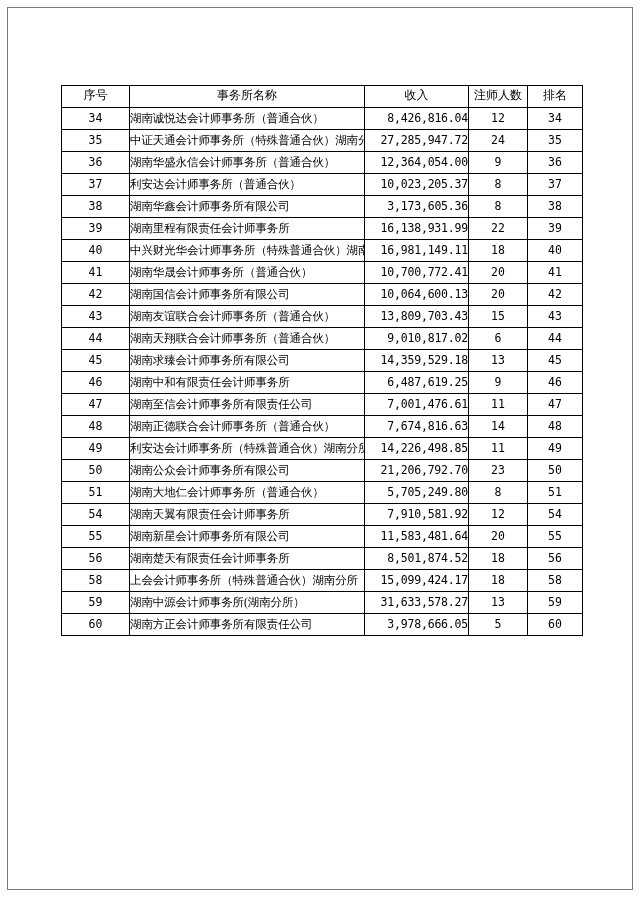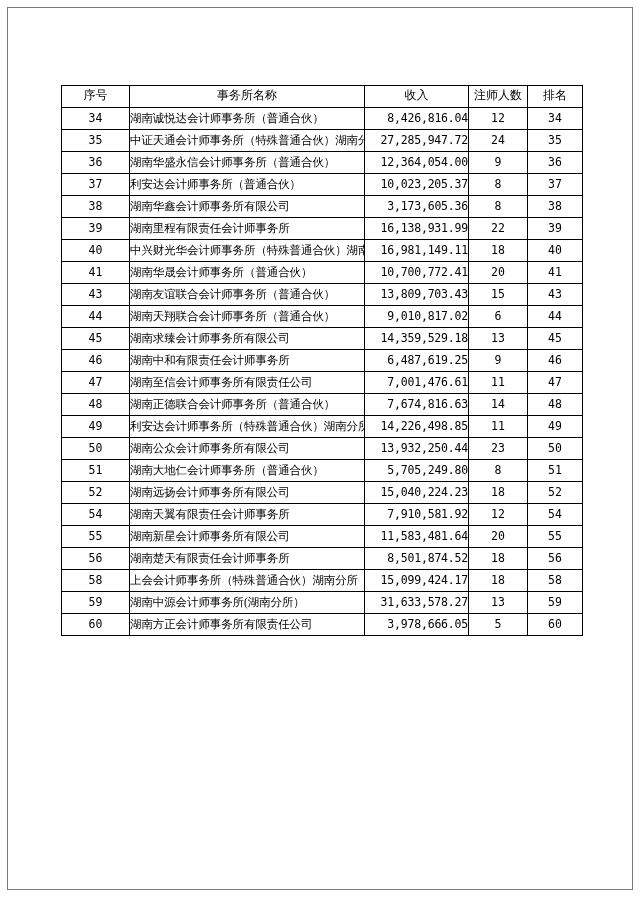--- a/index.html
+++ b/index.html
@@ -179,20 +179,27 @@
               <td class="cell-rank">40</td>
             </tr>
             <tr>
               <td class="cell-seq">41</td>
               <td class="cell-name">湖南华晟会计师事务所（普通合伙）</td>
               <td class="cell-rev">10,700,772.41</td>
               <td class="cell-cpa">20</td>
               <td class="cell-rank">41</td>
             </tr>
             <tr>
+              <td class="cell-seq">42</td>
+              <td class="cell-name">湖南国信会计师事务所有限公司</td>
+              <td class="cell-rev">10,064,600.13</td>
+              <td class="cell-cpa">20</td>
+              <td class="cell-rank">42</td>
+            </tr>
+            <tr>
               <td class="cell-seq">43</td>
               <td class="cell-name">湖南友谊联合会计师事务所（普通合伙）</td>
               <td class="cell-rev">13,809,703.43</td>
               <td class="cell-cpa">15</td>
               <td class="cell-rank">43</td>
             </tr>
             <tr>
               <td class="cell-seq">44</td>
               <td class="cell-name">湖南天翔联合会计师事务所（普通合伙）</td>
               <td class="cell-rev">9,010,817.02</td>
@@ -230,39 +237,32 @@
             <tr>
               <td class="cell-seq">49</td>
               <td class="cell-name">利安达会计师事务所（特殊普通合伙）湖南分所</td>
               <td class="cell-rev">14,226,498.85</td>
               <td class="cell-cpa">11</td>
               <td class="cell-rank">49</td>
             </tr>
             <tr>
               <td class="cell-seq">50</td>
               <td class="cell-name">湖南公众会计师事务所有限公司</td>
-              <td class="cell-rev">13,932,250.44</td>
+              <td class="cell-rev">21,206,792.70</td>
               <td class="cell-cpa">23</td>
               <td class="cell-rank">50</td>
             </tr>
             <tr>
               <td class="cell-seq">51</td>
               <td class="cell-name">湖南大地仁会计师事务所（普通合伙）</td>
               <td class="cell-rev">5,705,249.80</td>
               <td class="cell-cpa">8</td>
               <td class="cell-rank">51</td>
             </tr>
             <tr>
-              <td class="cell-seq">52</td>
-              <td class="cell-name">湖南远扬会计师事务所有限公司</td>
-              <td class="cell-rev">15,040,224.23</td>
-              <td class="cell-cpa">18</td>
-              <td class="cell-rank">52</td>
-            </tr>
-            <tr>
               <td class="cell-seq">54</td>
               <td class="cell-name">湖南天翼有限责任会计师事务所</td>
               <td class="cell-rev">7,910,581.92</td>
               <td class="cell-cpa">12</td>
               <td class="cell-rank">54</td>
             </tr>
             <tr>
               <td class="cell-seq">55</td>
               <td class="cell-name">湖南新星会计师事务所有限公司</td>
               <td class="cell-rev">11,583,481.64</td>

